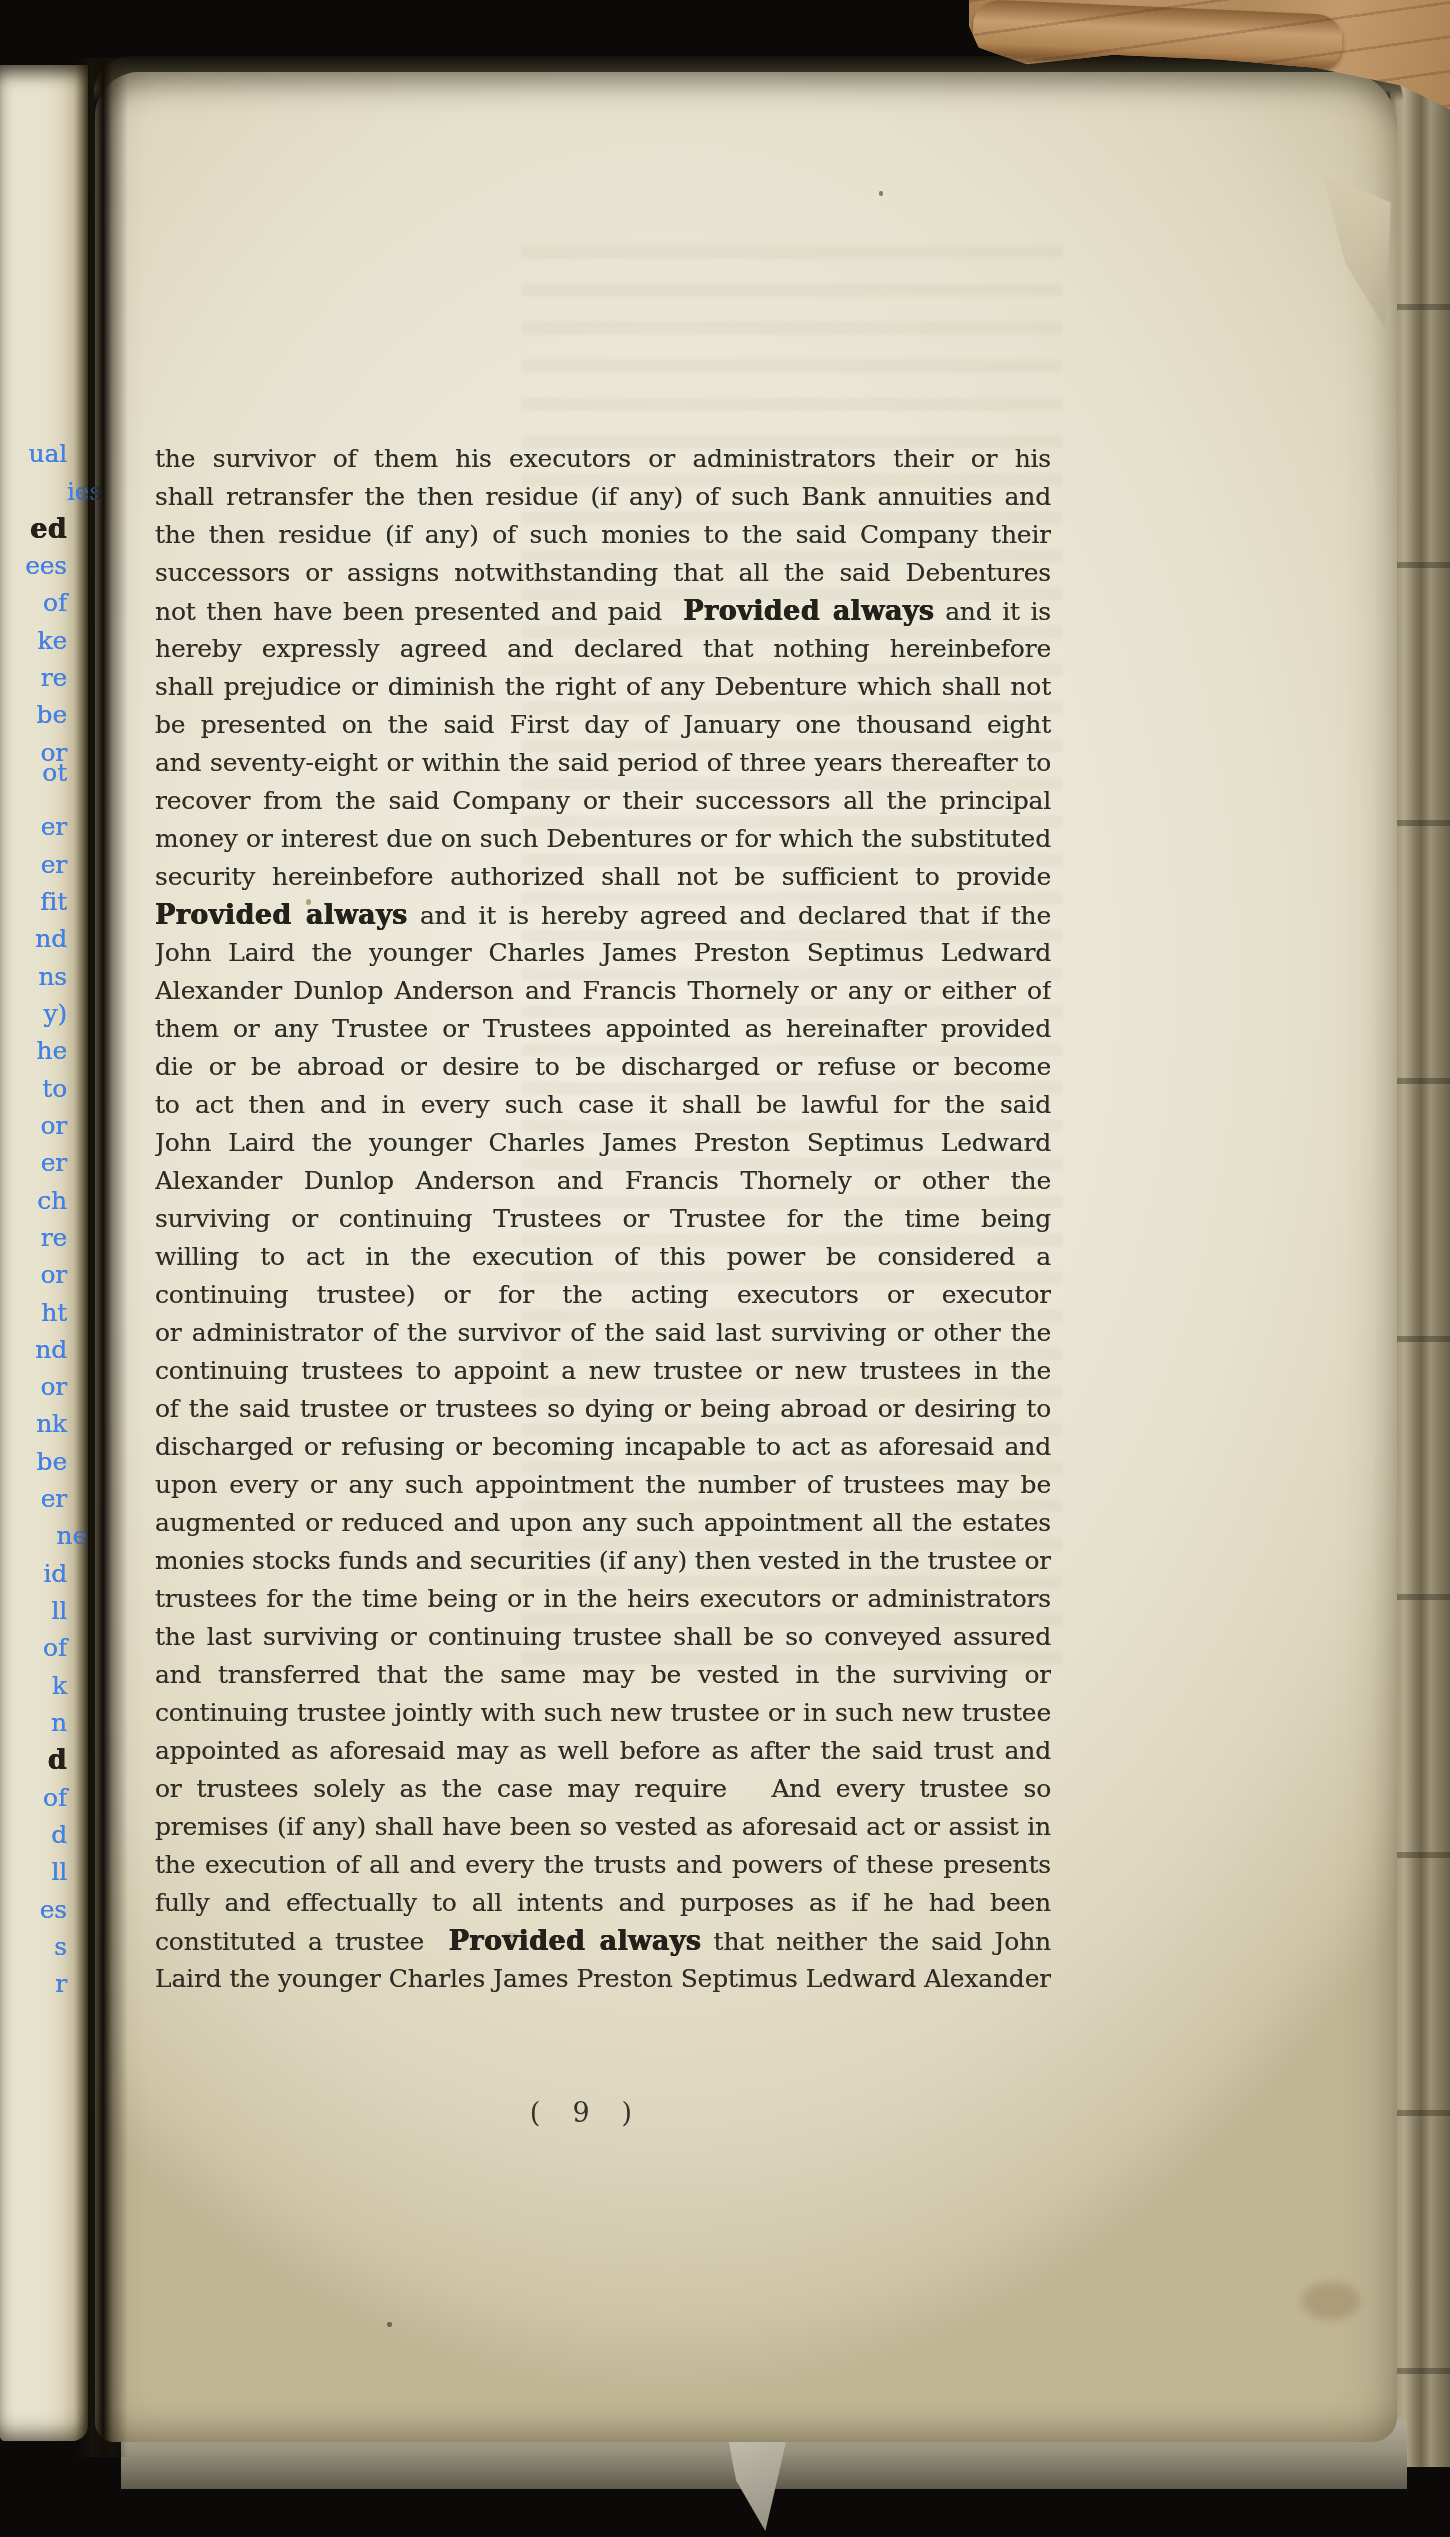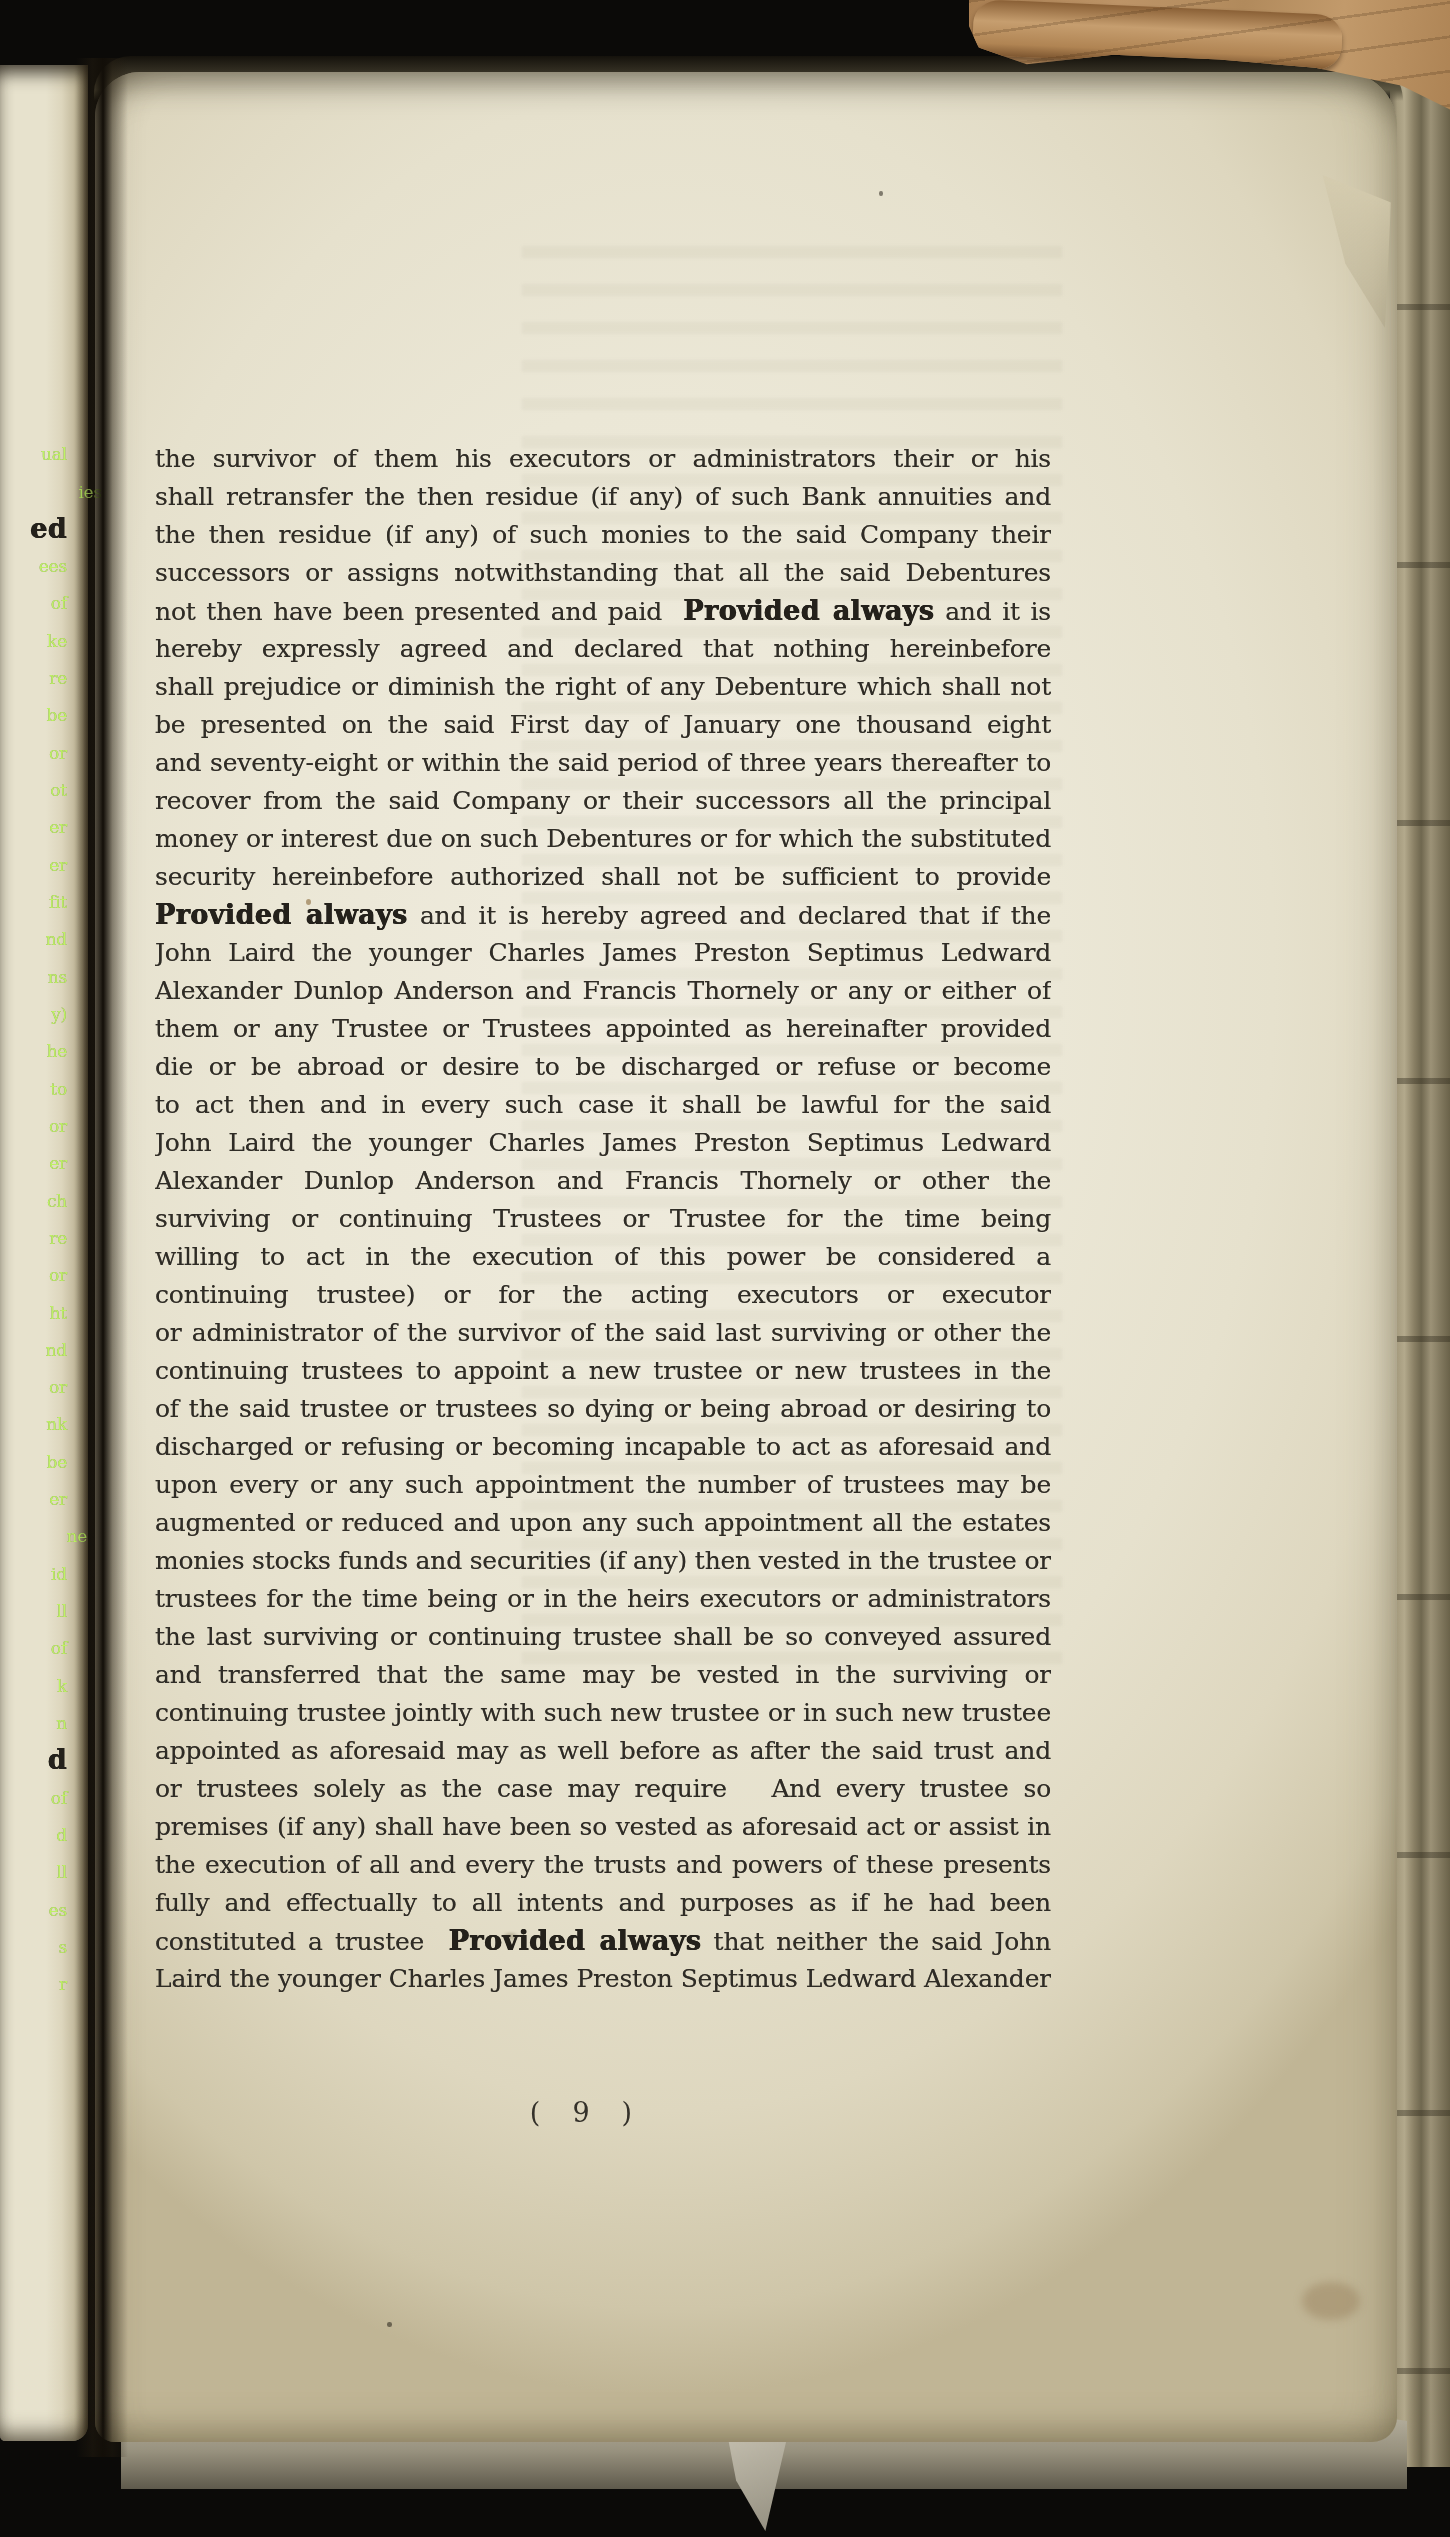--- a/index.html
+++ b/index.html
@@ -32,21 +32,21 @@
        clip-path:polygon(10% 0,100% 18%,92% 100%,40% 58%);filter:blur(0.9px);}
 
   
   .left-page{position:absolute;left:0;top:65px;width:88px;height:2376px;z-index:3;
        border-radius:0 0 16px 5.4px;
        background:linear-gradient(90deg,#e7e2cd 0%,#e7e2cd 52%,#ddd6bd 70%,#c4bb9e 84%,#958a6c 94%,#564d38 100%);
        box-shadow:inset 0 14.4px 18px -7.2px rgba(30,25,15,.85), inset 0 -16px 20px -9px rgba(50,42,25,.7);}
 
   .frags{position:absolute;left:0;top:0;width:72px;height:2538px;z-index:4;}
   .frag{position:absolute;left:0;width:67px;height:38px;line-height:38px;
-       text-align:right;font-size:17px;color:#bef264;letter-spacing:-0.2px;
+       text-align:right;font-size:25px;color:#3b82f6;letter-spacing:-0.2px;
        text-shadow:0 0 0.4px rgba(45,40,32,.6);}
 
   
   .gutter{position:absolute;left:76px;top:58px;width:52px;height:2399px;z-index:6;pointer-events:none;
        background:linear-gradient(90deg,rgba(40,32,20,0) 0%,rgba(35,28,16,.5) 32%,#120e08 52%,rgba(35,28,16,.45) 70%,rgba(40,32,20,0) 100%);}
 
   
   .page{position:absolute;left:95px;top:72px;width:1302px;height:2370px;z-index:3;
        border-radius:45px 54px 25px 20px;
        background:radial-gradient(ellipse 75% 60% at 44% 38%,#f0ecdf 0%,#ebe7d6 40%,#e6e1cd 62%,#ded7bf 80%,#cfc6a9 94%,#c0b595 100%);
@@ -109,21 +109,21 @@
   <div class="frags">
       <div class="frag" style="top: 435px;">ual</div>
       <div class="frag" style="top: 473px; padding-left: 35px;">ies</div>
       <div class="frag bl" style="top: 510px;">ed</div>
       <div class="frag" style="top: 547px;">ees</div>
       <div class="frag" style="top: 584px;">of</div>
       <div class="frag" style="top: 622px;">ke</div>
       <div class="frag" style="top: 659px;">re</div>
       <div class="frag" style="top: 696px;">be</div>
       <div class="frag" style="top: 734px;">or</div>
-      <div class="frag" style="top: 771px;">ot</div>
+      <div class="frag" style="top: 754px;">ot</div>
       <div class="frag" style="top: 808px;">er</div>
       <div class="frag" style="top: 846px;">er</div>
       <div class="frag" style="top: 883px;">fit</div>
       <div class="frag" style="top: 920px;">nd</div>
       <div class="frag" style="top: 958px;">ns</div>
       <div class="frag" style="top: 995px;">y)</div>
       <div class="frag" style="top: 1032px;">he</div>
       <div class="frag" style="top: 1070px;">to</div>
       <div class="frag" style="top: 1107px;">or</div>
       <div class="frag" style="top: 1144px;">er</div>

